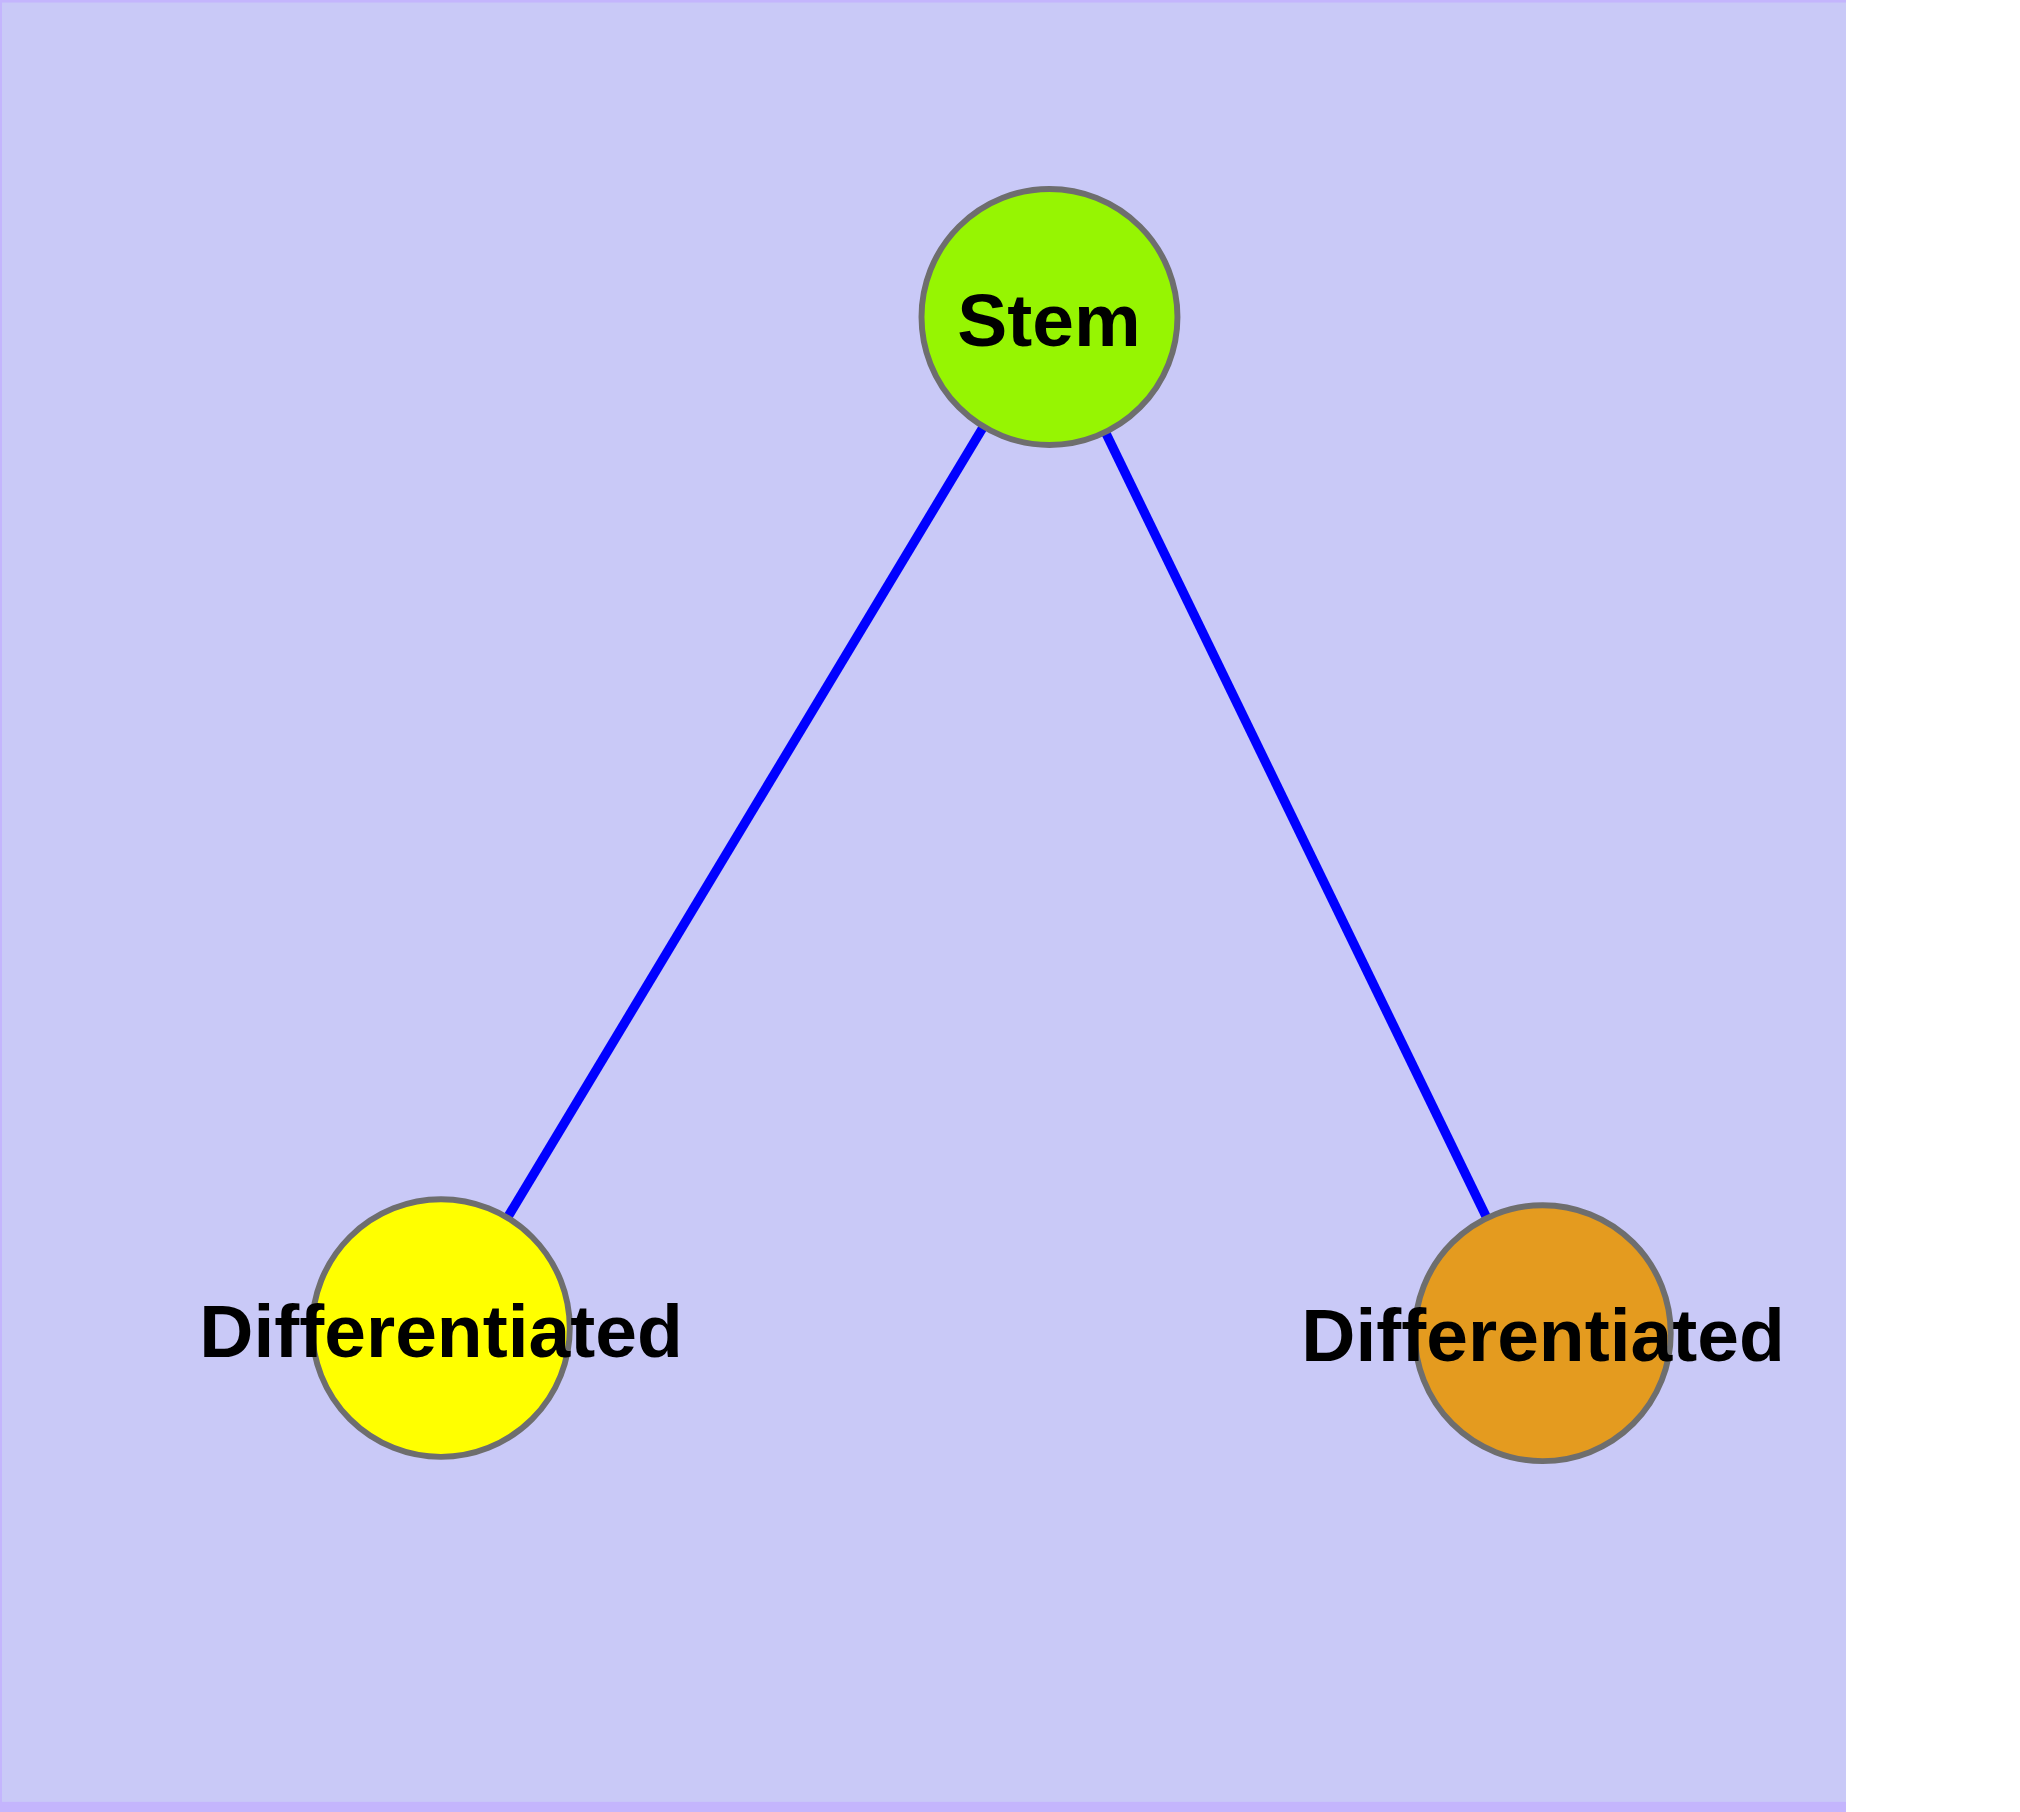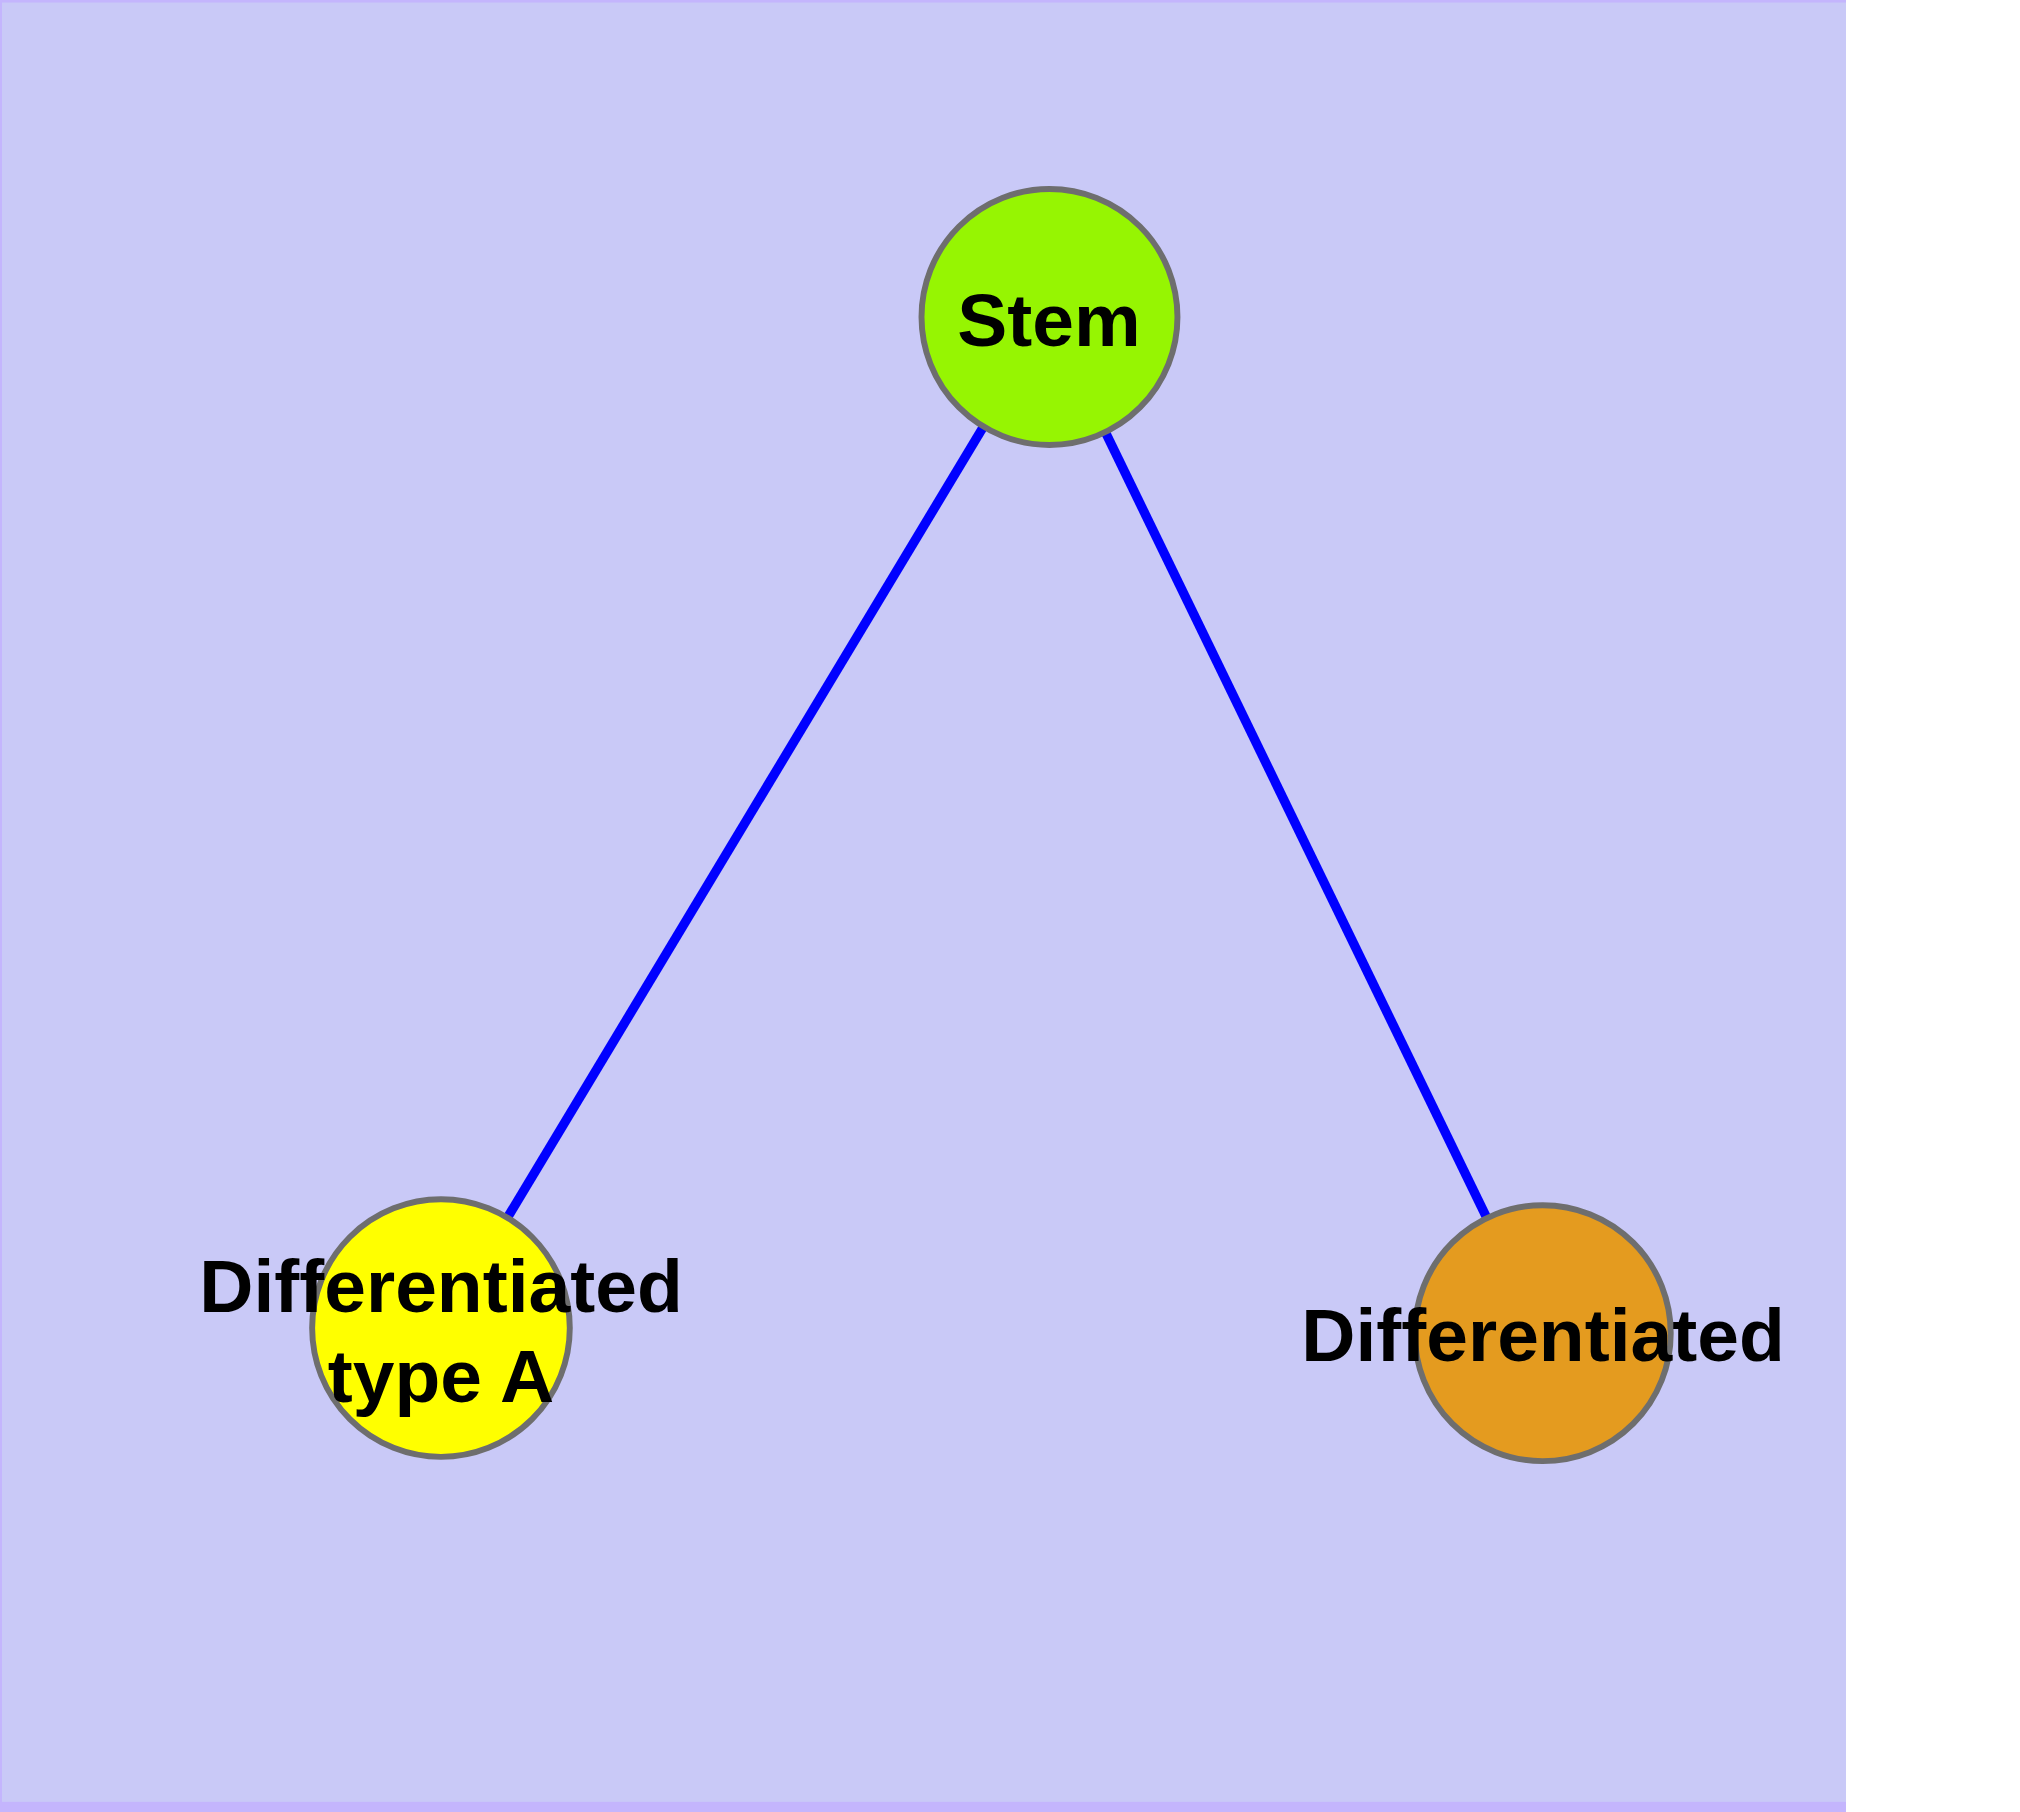--- a/index.html
+++ b/index.html
@@ -56,21 +56,20 @@
 
     <circle class="node-circle" cx="520" cy="1567" r="152" fill="#FFFF00"></circle>
 
     <circle class="node-circle" cx="1820" cy="1573" r="151" fill="#E49B1F"></circle>
   </svg>
 
   <div class="node-label" style="left: 1049px; top: 320px;">Stem</div>
 
   <div class="node-label" style="left: 441px; top: 1331px;">
     <div>Differentiated</div>
-    <div>type A</div>
   </div>
 
   <div class="node-label" style="left: 1543px; top: 1335px;">
     <div>Differentiated</div>
   </div>
 
 </div>
 
 
 </body></html>

